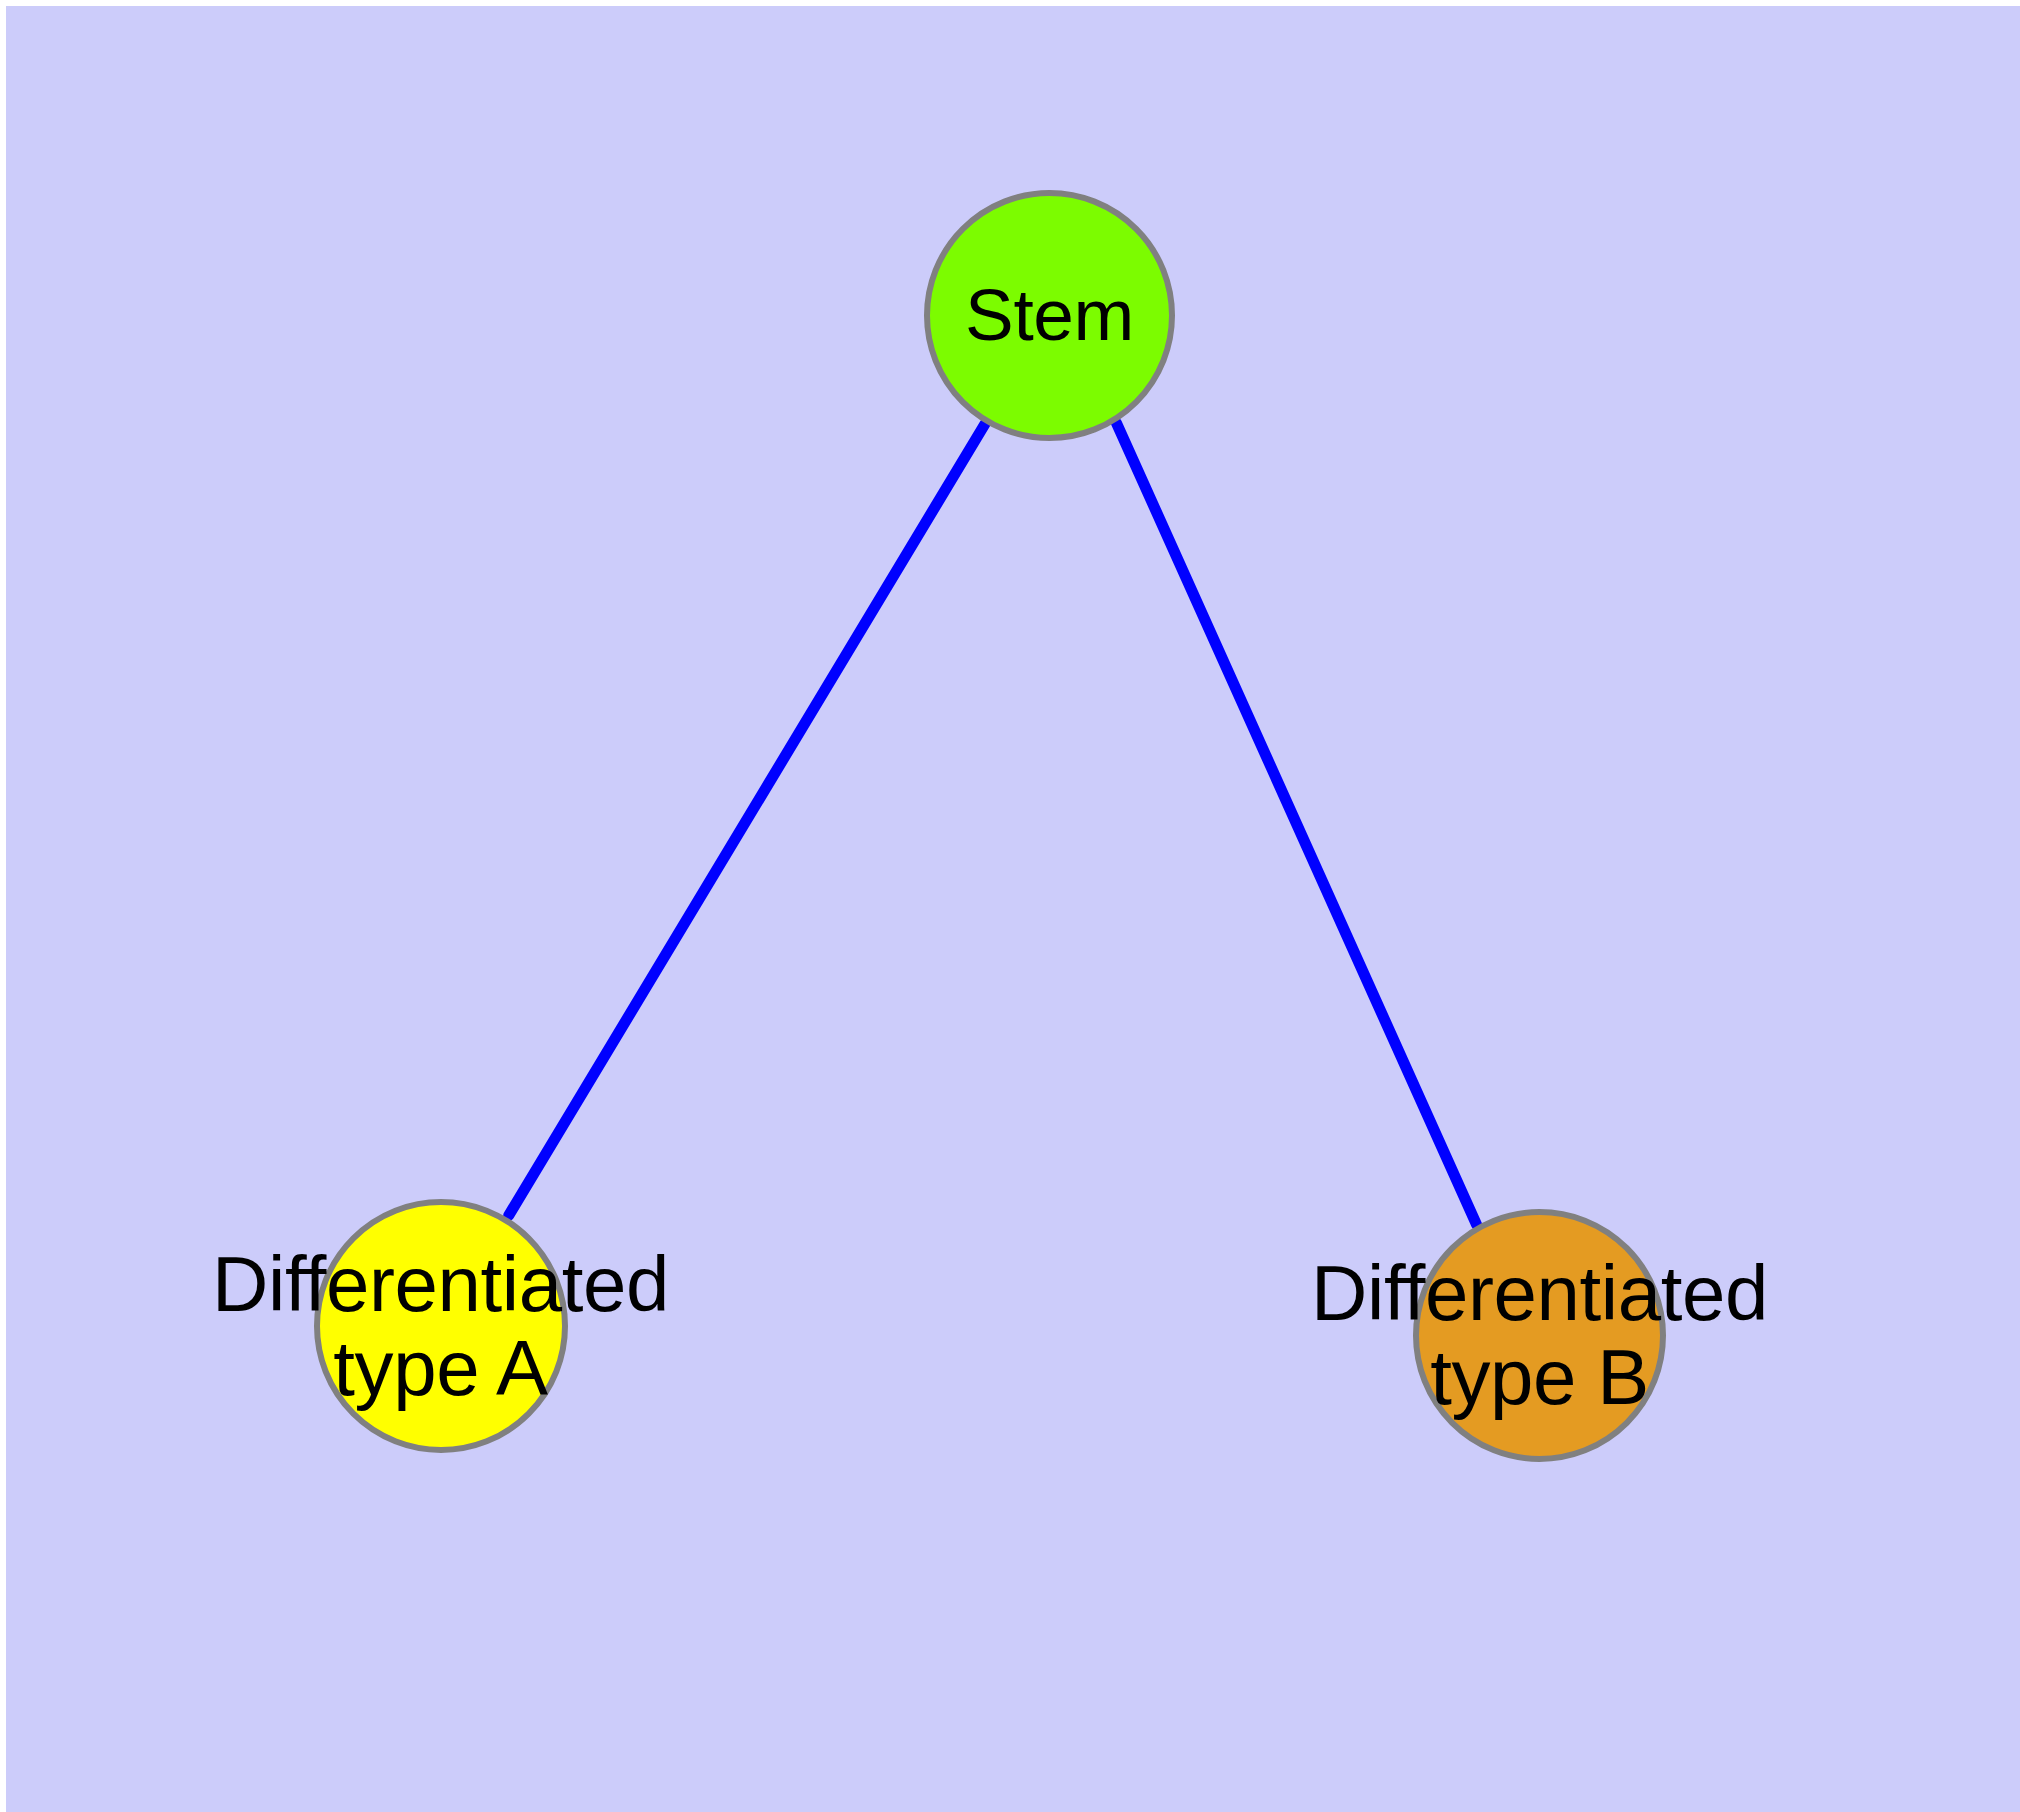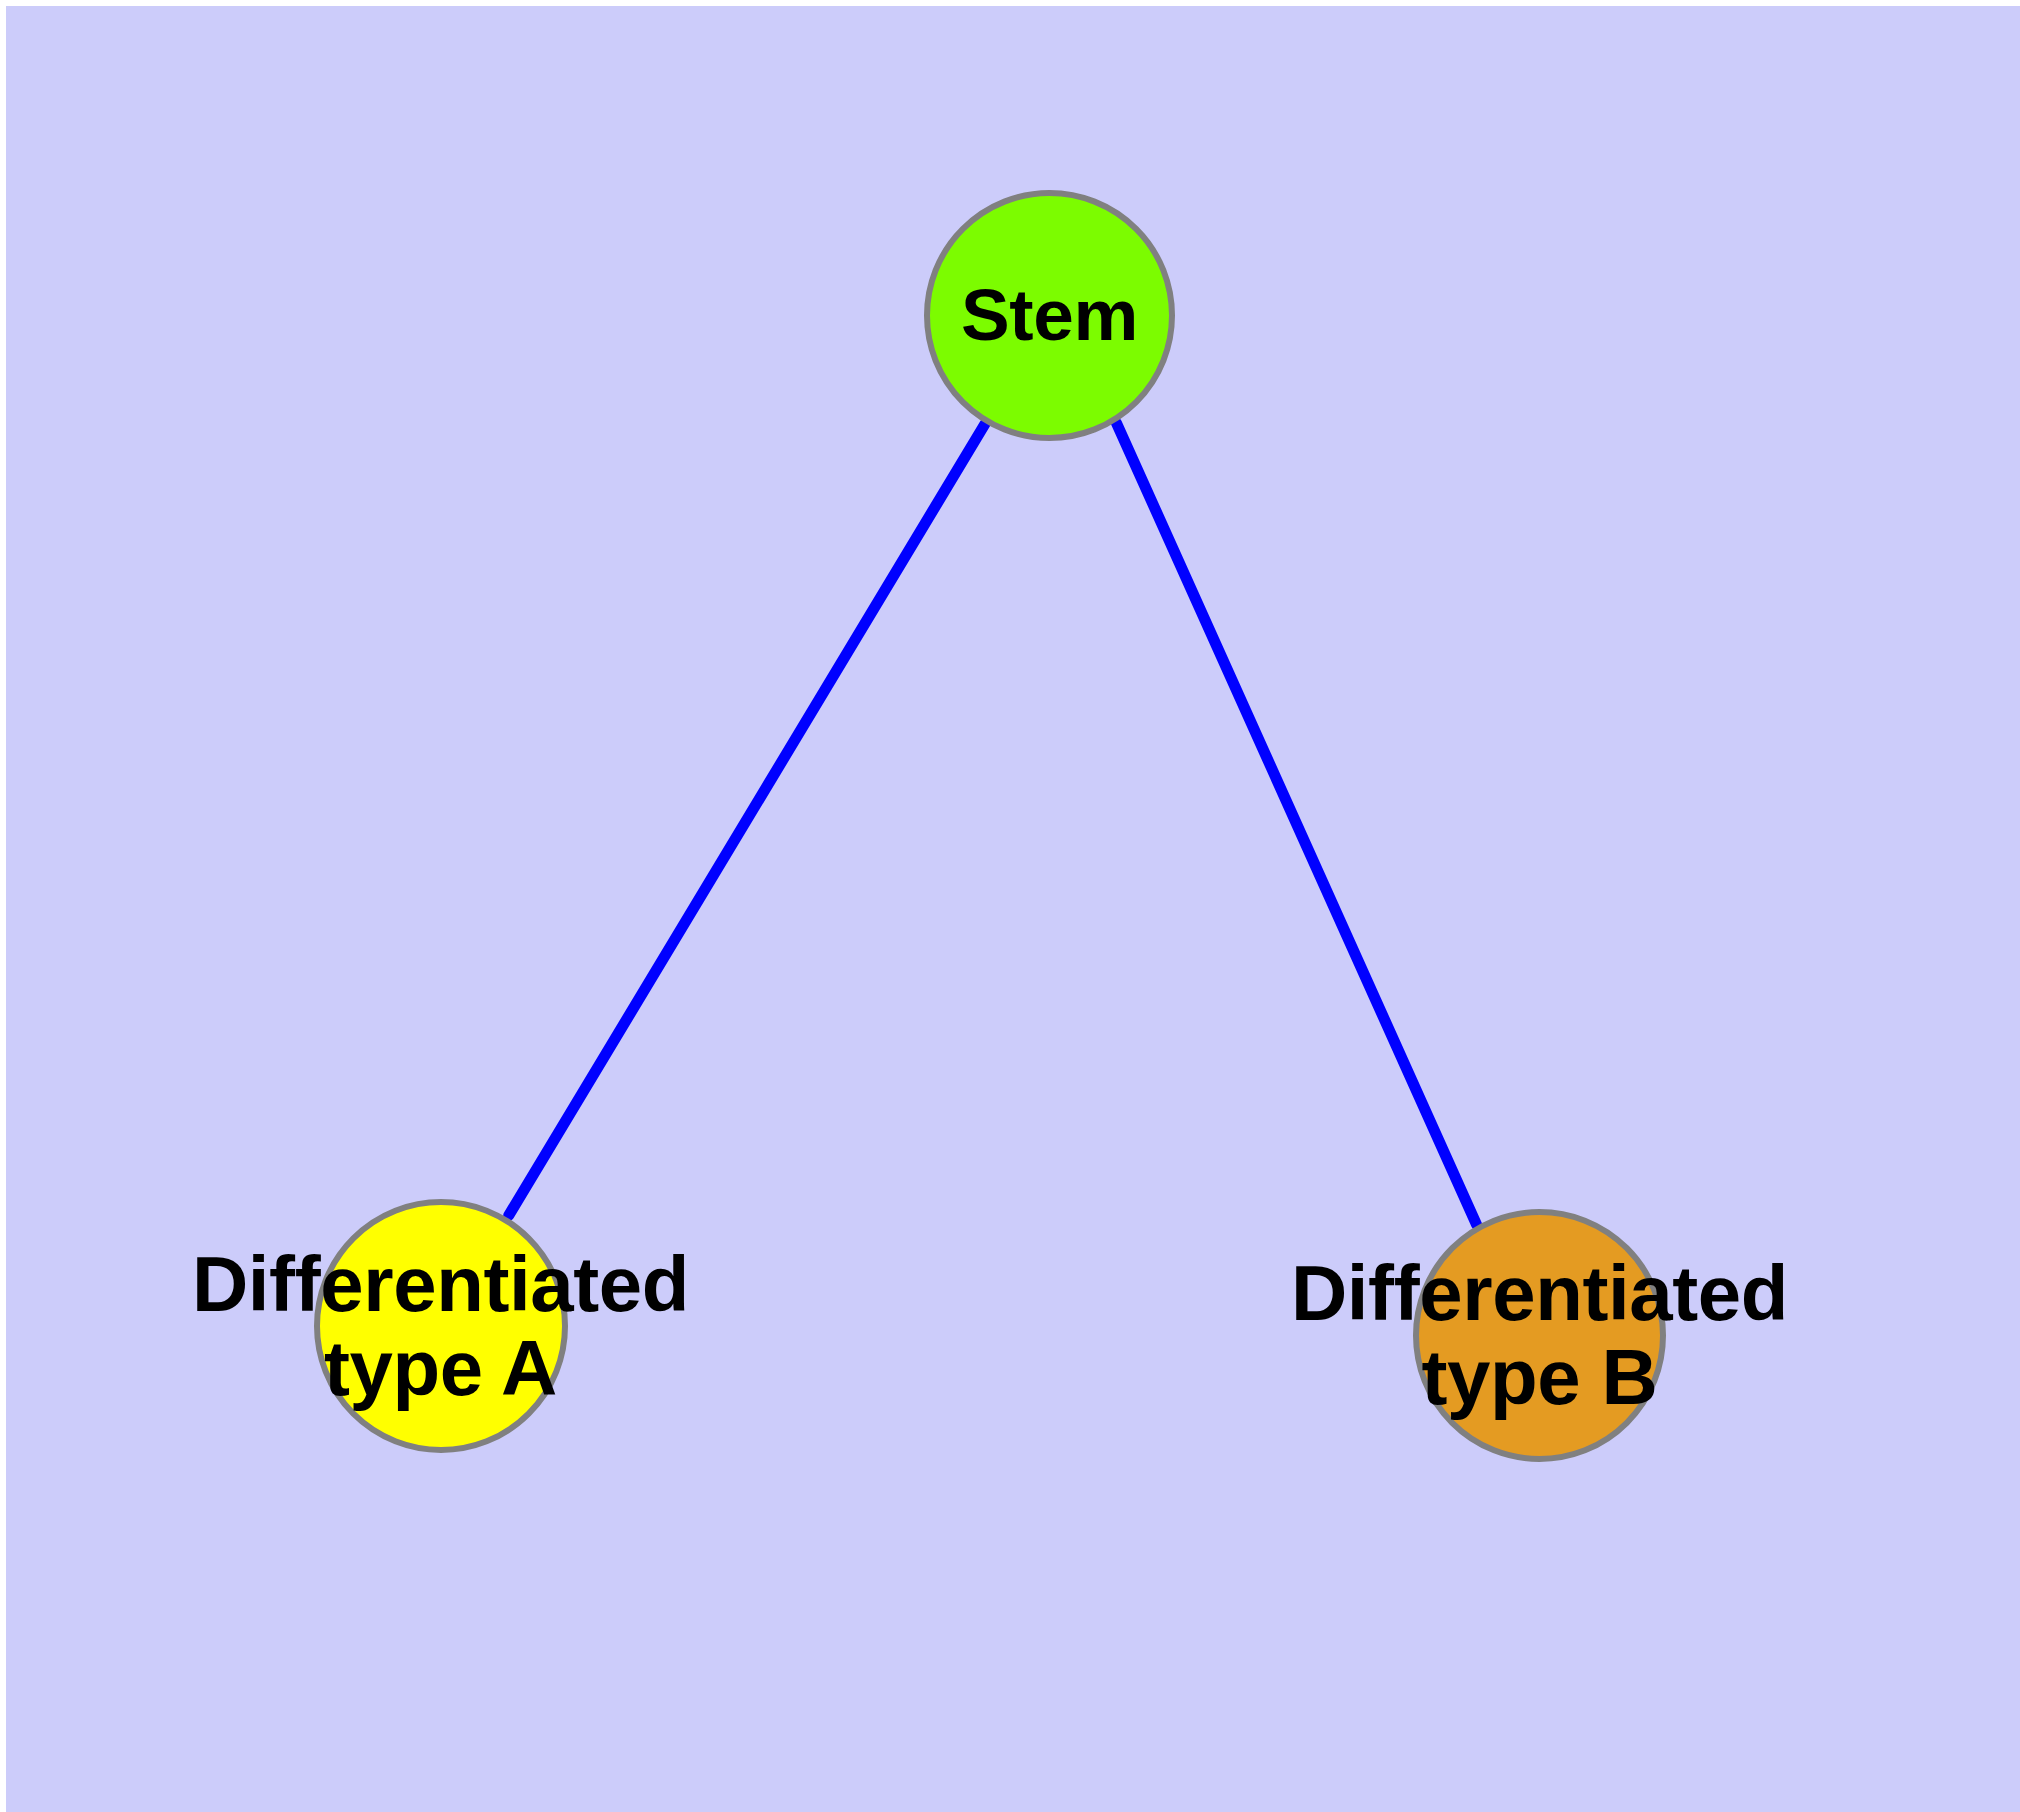--- a/index.html
+++ b/index.html
@@ -34,21 +34,21 @@
   }
   .graph-node {
     position: absolute;
     border-radius: 50%;
     box-sizing: border-box;
   }
   .node-label {
     position: absolute;
     text-align: center;
     color: #000000;
-    font-weight: bold;
+    font-weight: normal;
     line-height: 1.08;
     white-space: pre;
     pointer-events: none;
     letter-spacing: -0.4px;
   }
   .label-stem {
     font-size: 73px;
   }
   .label-leaf {
     font-size: 78px;

